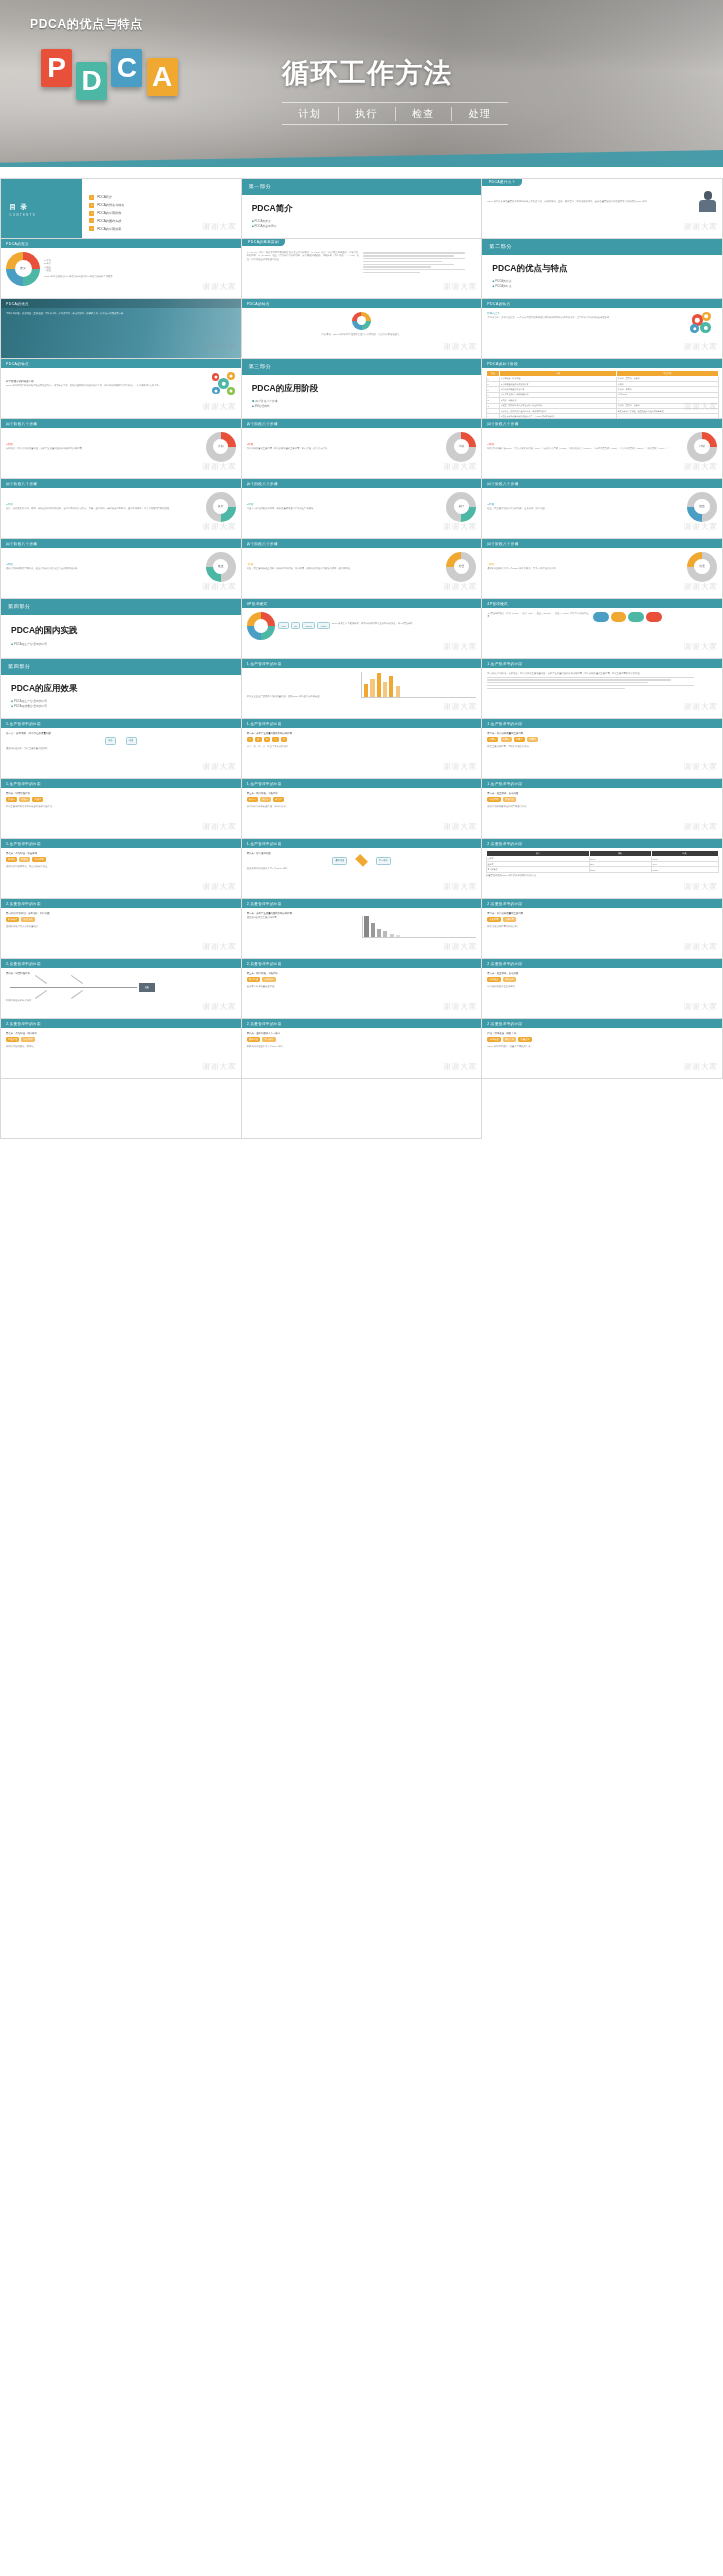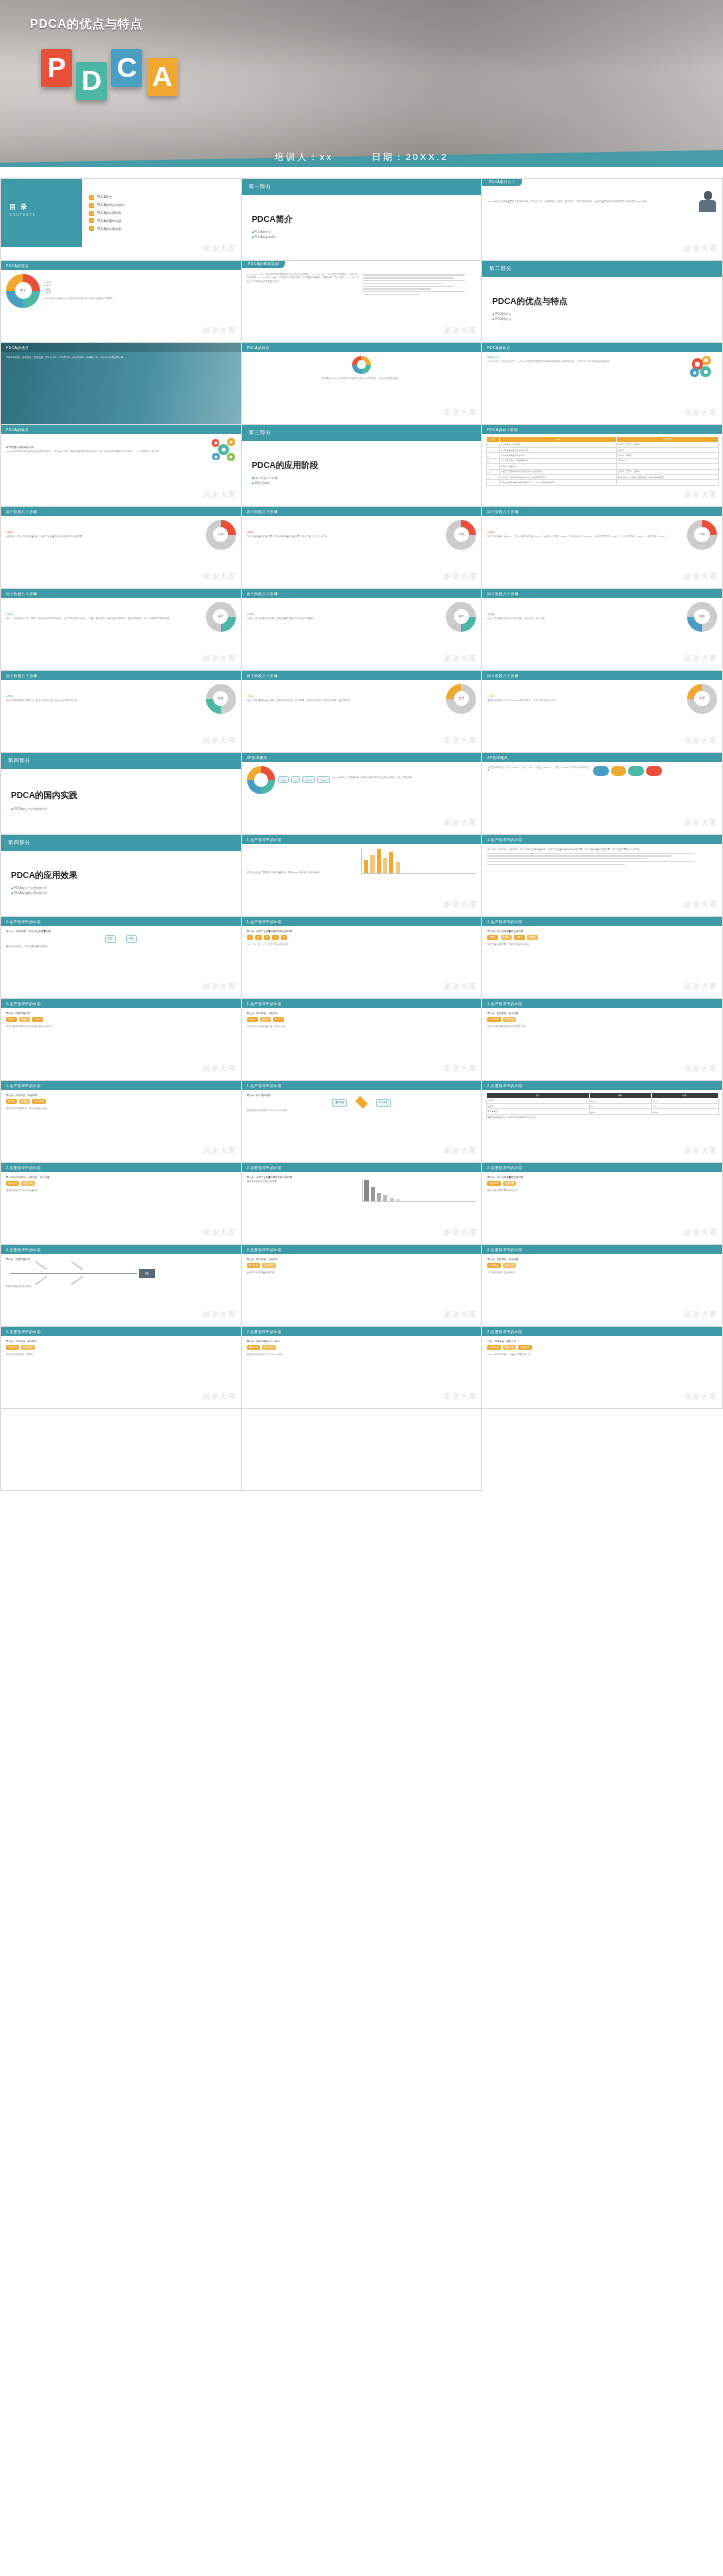--- a/index.html
+++ b/index.html
@@ -91,21 +91,21 @@
   
   .grid {
     display:grid;
     grid-template-columns:repeat(3,1fr);
     border-top:0.7px solid #d9d9d9;
     border-left:0.7px solid #d9d9d9;
     background:#fff;
   }
   .slide {
     position:relative;
-    height:82px;
+    height:60px;
     border-right:0.7px solid #d9d9d9;
     border-bottom:0.7px solid #d9d9d9;
     overflow:hidden;
     background:#fff;
     font-size:2.3px;
     padding:0;
   }
   
   .slide .wm{
     position:absolute; right:4.2px; bottom:5.6px;
@@ -226,28 +226,33 @@
   <div class="hero">
     <div class="hero-title">PDCA的优点与特点</div>
 
     <div class="pdca-letters">
       <div class="pl p">P</div>
       <div class="pl d">D</div>
       <div class="pl c">C</div>
       <div class="pl a">A</div>
     </div>
 
+    <div class="hero-main">
+      <h1>循环工作方法</h1>
+      <div class="hero-sub">
+        <span>计划</span>
+        <span>执行</span>
+        <span>检查</span>
+        <span>处理</span>
+      </div>
+    </div>
 
     <div class="hero-band">
       <div class="b1"></div>
         <div class="b2"></div>
-    </div>
-    <div class="hero-meta">
-      <i>培训人：xx</i>
-      <i>日期：20XX.2</i>
     </div>
   </div>
 
   <div class="grid">
 
     <div class="slide">
       <div class="toc">
         <div class="left">
           <div class="mu">目 录</div>
           <div class="en">CONTENTS</div>

